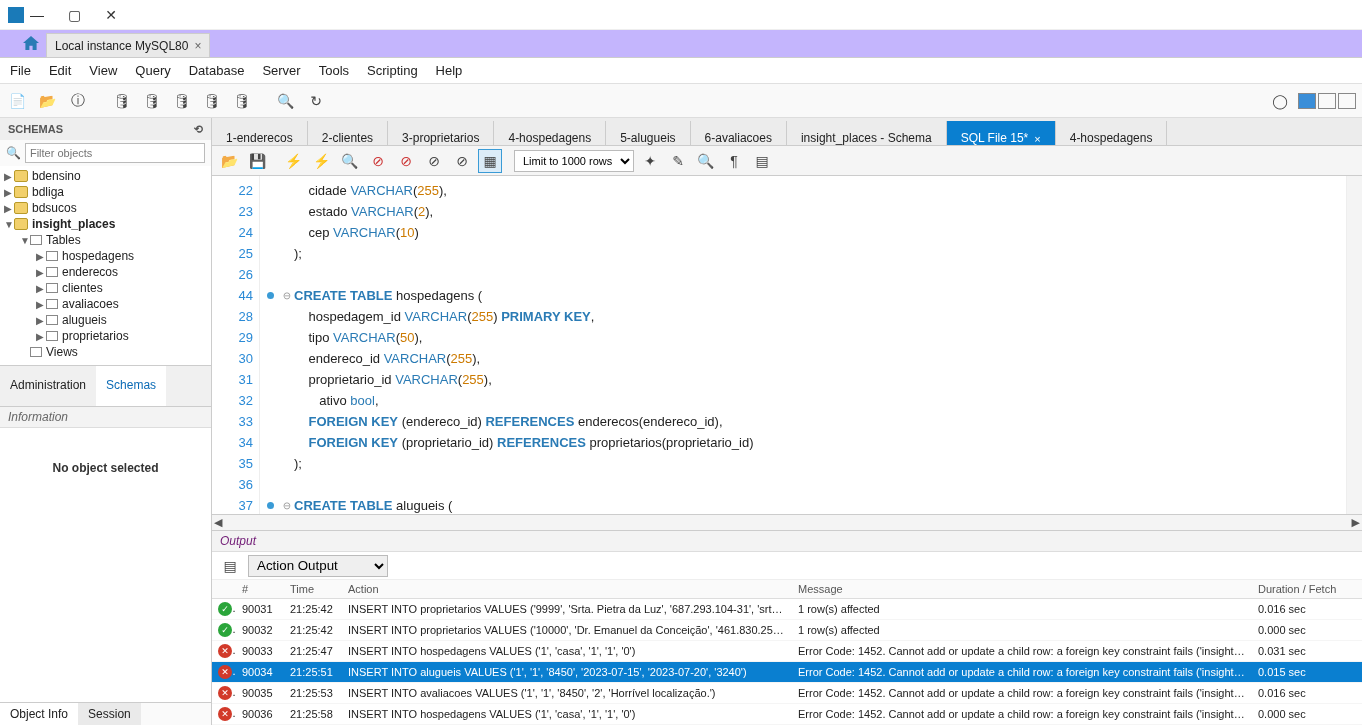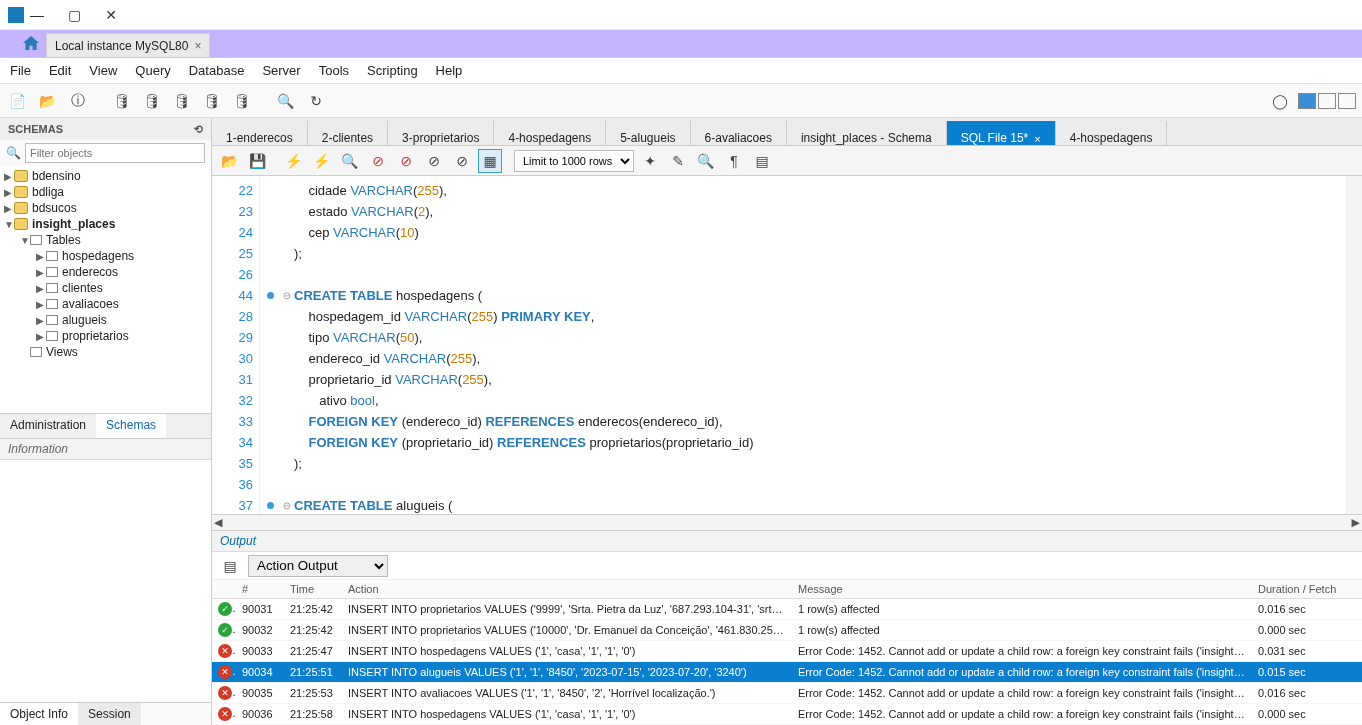--- a/index.html
+++ b/index.html
@@ -28,21 +28,21 @@
 .nav-section { height:22px; background:#eee; display:flex; align-items:center; padding:0 8px; font-weight:bold; font-size:11px; color:#555; justify-content:space-between;}
 .filter-row { padding:3px 6px; display:flex; align-items:center; gap:4px; }
 .filter-row input { flex:1; height:20px; border:1px solid #bbb; padding:0 4px; font-size:11px; }
 .tree { flex:1; overflow:auto; padding:2px 0; background:#fff; font-size:12px;}
 .tree-node { display:flex; align-items:center; height:16px; padding-left:4px; cursor:pointer; white-space:nowrap;}
 .tree-node .arrow { width:10px; color:#666; font-size:10px; display:inline-block;}
 .tree-node .dbicon { width:14px; height:12px; background:#f2d06b; margin-right:4px; border:1px solid #b89a2a; border-radius:2px;}
 .tree-node .tblicon { width:12px; height:10px; background:#fff; border:1px solid #888; margin-right:4px;}
 .tree-node.bold{font-weight:bold;}
 .nav-tabs { display:flex; border-top:1px solid #ccc; background:#f0f0f0;}
-.nav-tabs div{padding:4px 10px;font-size:12px;cursor:pointer;}
+.nav-tabs div{padding:12px 10px;font-size:12px;cursor:pointer;}
 .nav-tabs .active{color:#0a6ab5;border-bottom:2px solid transparent;background:#fff;}
 .info-title{height:22px;background:#f3f3f3;border-top:1px solid #ccc;border-bottom:1px solid #ddd;display:flex;align-items:center;padding:0 8px;font-style:italic;color:#666;}
 .info-body{flex:0 0 80px;display:flex;align-items:center;justify-content:center;font-weight:bold;color:#333;background:#fff;}
 .bottom-tabs{display:flex;border-top:1px solid #ccc;}
 .bottom-tabs div{padding:4px 10px;background:#eaeaea;cursor:pointer;}
 .bottom-tabs .active{background:#fff;}
 .right-pane{flex:1;display:flex;flex-direction:column;min-width:0;}
 .editor-tabs{height:28px;background:#ececec;border-bottom:1px solid #ccc;display:flex;align-items:flex-end;overflow:hidden;}
 .etab{height:24px;padding:0 14px;display:flex;align-items:flex-end;font-size:12px;background:#ececec;border-right:1px solid #ccc;cursor:pointer;gap:6px;white-space:nowrap;}
 .etab.active{background:#0a7fd0;color:#fff;}
@@ -57,21 +57,21 @@
 .mark-dot{width:7px;height:7px;border-radius:50%;background:#3a9bd6;}
 .fold-col{width:14px;padding-top:4px;}
 .fold-col div{height:21px;display:flex;align-items:center;justify-content:center;color:#999;font-size:10px;}
 .code{flex:1;padding:4px 0;white-space:pre;overflow:auto;}
 .code div{height:21px;line-height:21px;}
 .kw{color:#2a7bb5;font-weight:bold;}
 .ty{color:#2a7bb5;}
 .num{color:#cc7a00;}
 .hscroll{height:16px;border-top:1px solid #ccc;background:#f4f4f4;display:flex;align-items:center;justify-content:space-between;padding:0 2px;}
 .hscroll span{color:#555;font-size:11px;}
-.output-title{height:22px;background:#f3f3f3;border-top:1px solid #ccc;border-bottom:1px solid #ddd;display:flex;align-items:center;padding:0 8px;font-style:italic;color:#0369a1;}
+.output-title{height:22px;background:#f3f3f3;border-top:1px solid #ccc;border-bottom:1px solid #ddd;display:flex;align-items:center;padding:0 8px;font-style:italic;color:#701a75;}
 .output-select-row{height:28px;display:flex;align-items:center;padding:0 6px;gap:6px;background:#fff;border-bottom:1px solid #eee;}
 .output-select{height:22px;border:1px solid #bbb;padding:0 4px;min-width:140px;}
 .output-table{flex:0 0 auto;overflow:auto;background:#fff;}
 .otable{width:100%;border-collapse:collapse;table-layout:fixed;}
 .otable th{text-align:left;font-weight:normal;color:#555;background:#fafafa;border-bottom:1px solid #ddd;padding:3px 6px;font-size:11px;overflow:hidden;white-space:nowrap;text-overflow:ellipsis;}
 .otable td{padding:3px 6px;font-size:11px;white-space:nowrap;overflow:hidden;text-overflow:ellipsis;border-bottom:1px solid #f5f5f5;}
 .orow.sel td{background:#0a7fd0;color:#fff;}
 .status-ok{width:14px;height:14px;border-radius:50%;background:#2aa53a;display:inline-flex;align-items:center;justify-content:center;color:#fff;font-size:9px;}
 .status-err{width:14px;height:14px;border-radius:50%;background:#d23a2a;display:inline-flex;align-items:center;justify-content:center;color:#fff;font-size:9px;}
 .vscroll-ed{width:16px;background:#f4f4f4;border-left:1px solid #eee;}
@@ -203,20 +203,21 @@
           <span class="arrow"></span>
           <span class="tblicon"></span>
           <span>Views</span>
         </div>
       </div>
     <div class="nav-tabs">
       <div>Administration</div>
       <div class="active">Schemas</div>
     </div>
     <div class="info-title">Information</div>
+    <div class="info-body">No object selected</div>
     <div style="flex:1;background:#fff"></div>
     <div class="bottom-tabs">
       <div class="active">Object Info</div>
       <div>Session</div>
     </div>
   </div>
 
   <div class="right-pane">
     <div class="editor-tabs" id="etabs">
         <div class="etab">

